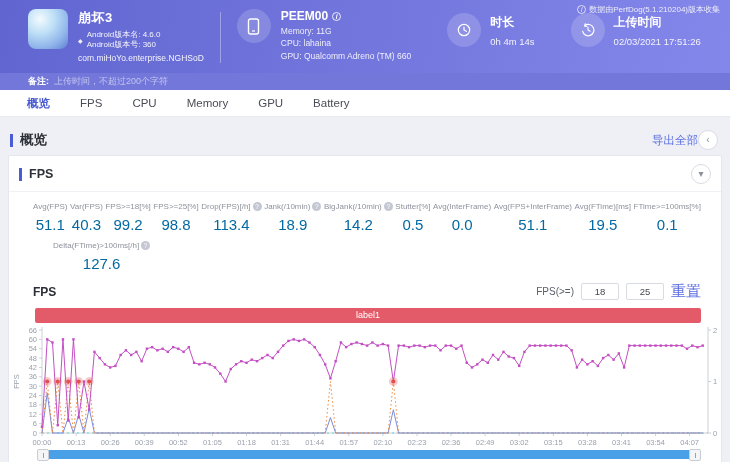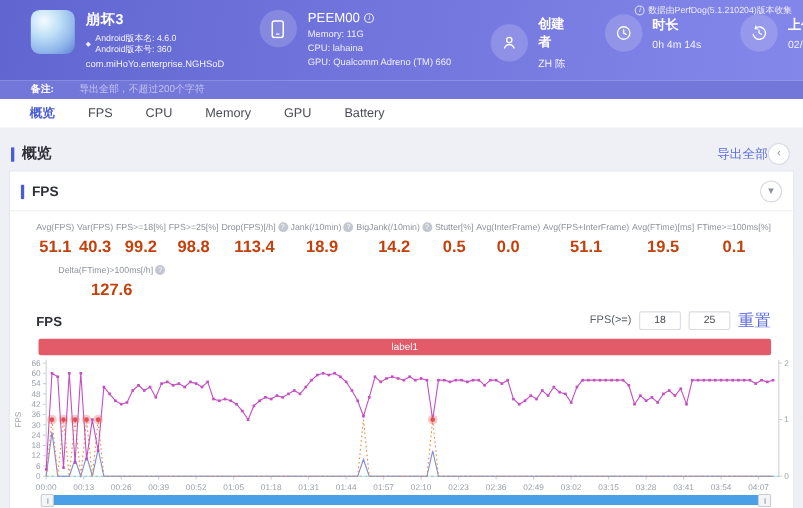--- a/index.html
+++ b/index.html
@@ -18,28 +18,28 @@
   .app-meta { margin-left:10px; }
   .app-name { font-size:13px; font-weight:bold; letter-spacing:.5px; }
   .app-ver { display:flex; align-items:center; gap:4px; margin-top:3px; }
   .diamond-icon { font-size:6px; opacity:.9; }
   .app-ver-lines div { font-size:8px; opacity:.92; line-height:10px; }
   .app-pkg { font-size:8.5px; opacity:.92; margin-top:3px; }
   .hdr-sep { width:1px; align-self:stretch; background:rgba(255,255,255,.35); margin:3px 16px 10px 16px; }
   .hdr-device { display:flex; gap:10px; }
   .circ { width:34px; height:34px; border-radius:50%; background:rgba(255,255,255,.17);
           display:flex; align-items:center; justify-content:center; flex:0 0 auto; }
-  .dev-name { font-size:12px; font-weight:normal; display:flex; align-items:center; gap:4px; }
+  .dev-name { font-size:12px; font-weight:bold; display:flex; align-items:center; gap:4px; }
   .dev-line { font-size:8.5px; opacity:.88; margin-top:2.5px; white-space:nowrap; }
   .hdr-group { display:flex; gap:9px; align-items:center; margin-left:36px; padding-top:4px; }
   .grp-label { font-size:12px; font-weight:bold; }
   .grp-value { font-size:9.5px; opacity:.9; margin-top:5px; white-space:nowrap;text-align:right; }
 
   
-  .remark-bar { height:17px; background:#7377da; display:flex; align-items:center; gap:23px;
+  .remark-bar { height:17px; background:#7377da; display:flex; align-items:center; gap:5px;
                 padding-left:28px; font-size:9px; cursor:text; }
   .remark-label { color:#fff; font-weight:bold; }
   .remark-ph { color:rgba(255,255,255,.55); }
 
   
   .tabs { background:#fff; height:27px; display:flex; align-items:center; padding-left:12px;
           border-bottom:1px solid #e8eaf0; }
   .tab { font-size:11.5px; color:#4a4d56; padding:0 15px; cursor:pointer; line-height:27px; }
   .tab.active { color:#4a5cd4; font-weight:bold; }
 
@@ -56,21 +56,21 @@
 
   .card { background:#fff; border:1px solid #e4e7ee; border-radius:2px; }
   .card-head { display:flex; align-items:center; gap:7px; padding:8px 10px 7px 10px;
                border-bottom:1px solid #f0f1f5; font-size:12.5px; font-weight:bold; color:#2e3138; }
   .card-head .circ-btn { margin-left:auto; }
 
   .metrics { display:grid; grid-template-columns:repeat(12,auto); justify-content:space-between;
              padding:10px 20px 0 24px; }
   .metrics.row2 { grid-template-columns:auto; justify-content:start; padding:8px 20px 2px 44px; }
   .m-label { font-size:8px; color:#8d929c; display:flex; gap:2px; justify-content:center; white-space:nowrap; }
-  .m-value { font-size:15px; font-weight:bold; color:#c2410c; text-align:center; margin-top:5px; }
+  .m-value { font-size:15px; font-weight:normal; color:#0369a1; text-align:center; margin-top:5px; }
   .help-icon { width:9px; height:9px; border-radius:50%; background:#c3c7d1; color:#fff; font-size:6.5px;
                display:inline-flex; align-items:center; justify-content:center; cursor:pointer; }
 
   .chart-head { display:flex; justify-content:space-between; align-items:center; padding:8px 20px 2px 24px; }
   .chart-title { font-size:12px; font-weight:bold; color:#2b2e36; }
   .chart-filter { display:flex; gap:7px; align-items:center; font-size:10px; color:#5a5f6a; }
   .chart-filter input { width:38px; height:17px; border:1px solid #d8dbe2; border-radius:2px;
                         text-align:center; font-size:9.5px; color:#46494f; outline:none; }
   .chart-filter .link { font-size:15px; }
 
@@ -127,32 +127,20 @@
         <div class="dev-name">
           <span>PEEM00</span>
           <span class="i-circ">i</span>
         </div>
         <div class="dev-line">Memory: 11G</div>
         <div class="dev-line">CPU: lahaina</div>
         <div class="dev-line">GPU: Qualcomm Adreno (TM) 660</div>
       </div>
     </div>
 
-    <div class="hdr-group">
-      <div class="circ">
-        <svg width="16" height="16" viewBox="0 0 24 24">
-            <circle cx="12" cy="8" r="3.6" fill="none" stroke="#fff" stroke-width="1.8"></circle>
-            <path d="M5.5 19c1.4-3.2 3.8-4.8 6.5-4.8s5.1 1.6 6.5 4.8" fill="none" stroke="#fff" stroke-width="1.8" stroke-linecap="round"></path>
-          </svg>
-      </div>
-      <div>
-        <div class="grp-label">创建者</div>
-        <div class="grp-value">ZH 陈</div>
-      </div>
-    </div>
 
     <div class="hdr-group">
       <div class="circ">
         <svg width="16" height="16" viewBox="0 0 24 24">
             <circle cx="12" cy="12" r="8.5" fill="none" stroke="#fff" stroke-width="1.8"></circle>
             <polyline points="12,7.5 12,12 15.5,14" fill="none" stroke="#fff" stroke-width="1.8" stroke-linecap="round"></polyline>
           </svg>
       </div>
       <div>
         <div class="grp-label">时长</div>
@@ -170,21 +158,21 @@
       </div>
       <div>
         <div class="grp-label">上传时间</div>
         <div class="grp-value">02/03/2021 17:51:26</div>
       </div>
     </div>
   </div>
 
   <div class="remark-bar">
     <span class="remark-label">备注:</span>
-    <span class="remark-ph">导出全部，不超过200个字符</span>
+    <span class="remark-ph">上传时间，不超过200个字符</span>
   </div>
 
   <nav class="tabs" id="tabs">
       <div class="tab active">概览</div>
       <div class="tab">FPS</div>
       <div class="tab">CPU</div>
       <div class="tab">Memory</div>
       <div class="tab">GPU</div>
       <div class="tab">Battery</div>
     </nav>

